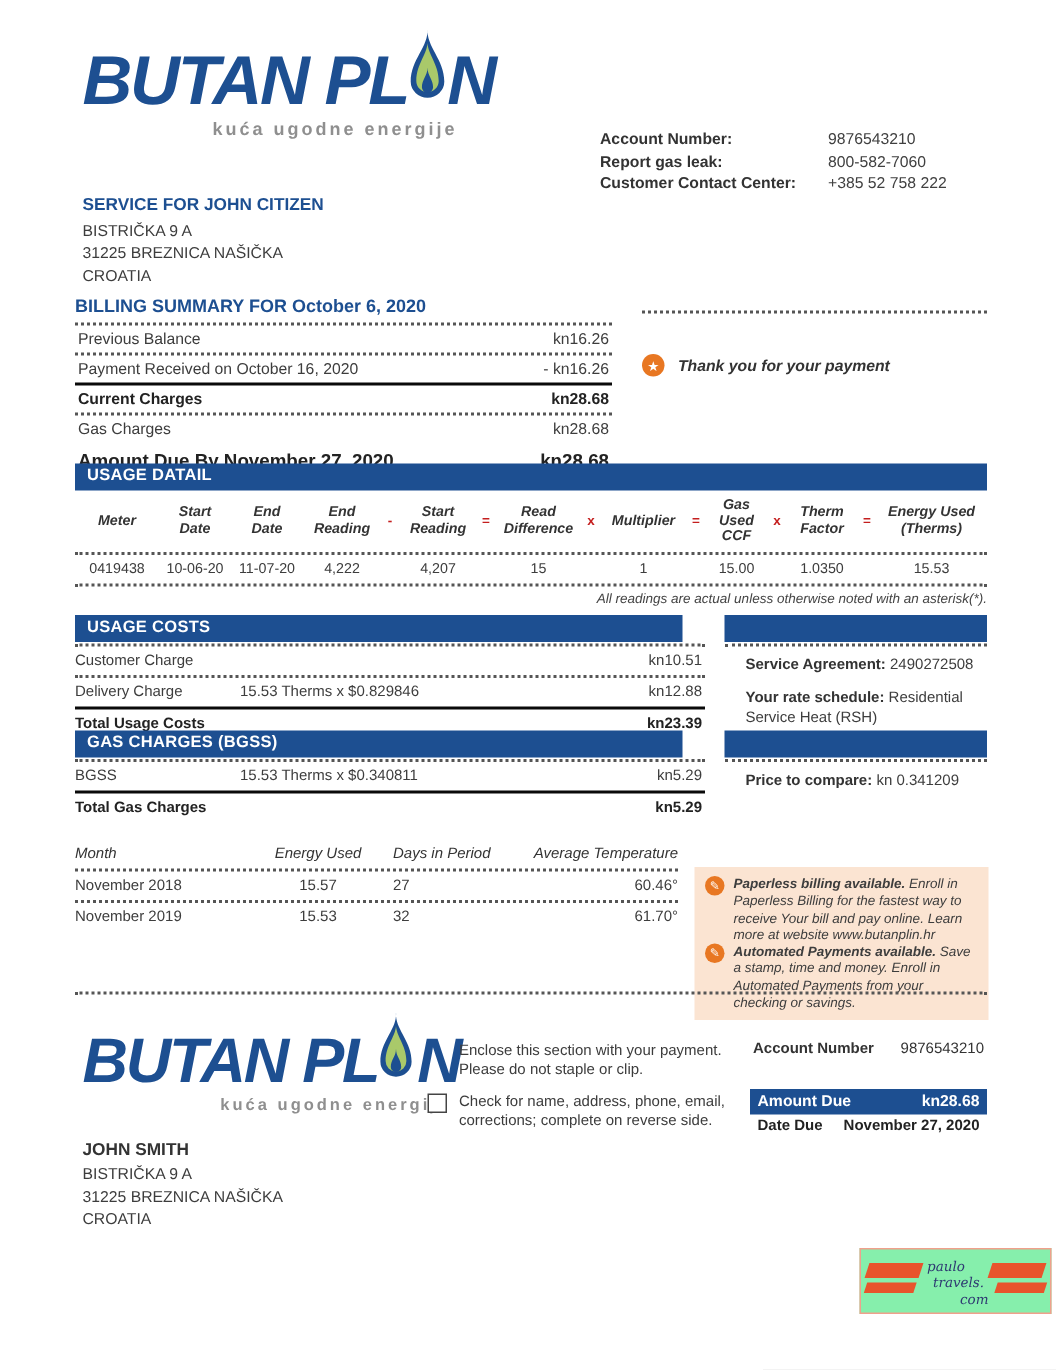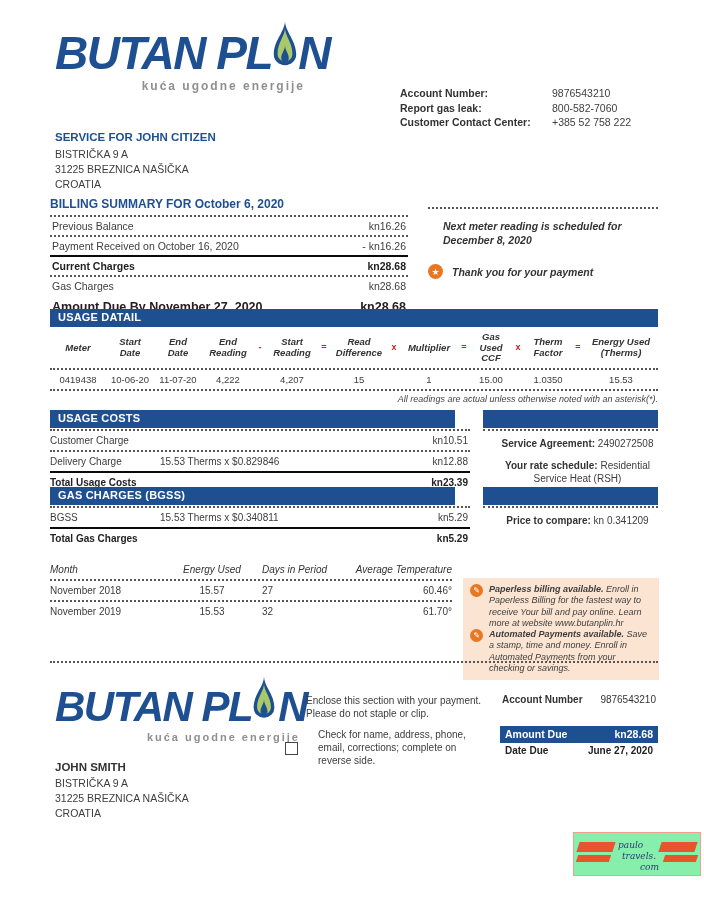--- a/index.html
+++ b/index.html
@@ -76,21 +76,21 @@
   .usage-costs { top:410px; }
   .gas-charges { top:487px; }
   .cols { display:flex; }
   .col-left { width:420px; }
   .col-left .bar { width:405px; }
   .col-right { margin-left:13px; flex:1; }
   .col-right .bar { width:100%; }
   .uc-row { display:grid; grid-template-columns:110px 1fr 72px; font-size:10px; color:#3d3d3d; padding:4px 2px 4px 0; }
   .uc-val { text-align:right; }
   .uc-total { font-weight:bold; color:#222; }
-  .rc-text { font-size:10px; line-height:13.5px; color:#3d3d3d; padding:6px 0 0 14px;text-align:center; }
+  .rc-text { font-size:10px; line-height:13.5px; color:#3d3d3d; padding:6px 0 0 14px; }
   .rc-item { margin-bottom:8px; }
   .rc-label { font-weight:bold; color:#333; }
   
   .usage-history { top:560px; height:112px; }
   .uh-table { width:402px; }
   .uh-grid { display:grid; grid-template-columns:112px 100px 90px 100px; font-size:10px; color:#3d3d3d; padding:4px 0; }
   .uh-h { font-style:italic; color:#333; }
   .c-month { text-align:left; }
   .c-energy { text-align:center; }
   .c-days { text-align:left; }
@@ -107,21 +107,21 @@
   .pencil-badge {
     position:absolute; left:-19px; top:0;
     width:13px; height:13px; border-radius:50%; background:#e87722; color:#fff;
     font-size:8px; font-style:normal; display:flex; align-items:center; justify-content:center;
   }
   
   .payer { position:absolute; left:55px; top:761px; }
   .payer-name { font-weight:bold; font-size:11.5px; color:#333; margin-bottom:3px; }
   .stub-mid { position:absolute; left:285px; top:694px; width:202px; font-size:10px; font-weight:normal; color:#3c3c3c; line-height:13px; }
   .enclose { margin-left:21px; margin-bottom:8px; }
-  .checkrow { display:flex; gap:20px;align-items:center; }
+  .checkrow { display:flex; gap:8px; }
   .checkbox { width:13px; height:13px; border:1.5px solid #444; background:#fff; margin-top:1px; flex:0 0 auto; }
   .stub-right { position:absolute; left:500px; top:694px; width:158px; font-size:10px; color:#333; }
   .acct-row { display:flex; justify-content:space-between; padding:0 2px; }
   .acct-label { font-weight:bold; }
   .due-bar {
     margin-top:21px; background:#1d4f91; color:#fff; display:flex; justify-content:space-between;
     padding:2px 5px 3px 5px; font-weight:bold; font-size:10.5px;
   }
   .date-row { display:flex; justify-content:space-between; padding:2px 5px 0 5px; font-weight:bold; color:#222; }
   
@@ -190,21 +190,20 @@
       <span>Gas Charges</span>
       <span>kn28.68</span>
     </div>
     <div class="bs-row bs-amount">
       <span>Amount Due By November 27, 2020</span>
       <span>kn28.68</span>
     </div>
   </div>
 
   <div class="meter-note">
-    <div class="mn-text">Next meter reading is scheduled for December 8, 2020</div>
     <div class="thanks">
       <span class="star-badge">★</span>
       <span class="mn-text" style="margin-left:0;">Thank you for your payment</span>
     </div>
   </div>
 
   <div class="section usage-detail">
     <div class="bar">USAGE DATAIL</div>
     <div class="ud-grid">
       <div class="ud-h">Meter</div>
@@ -385,21 +384,21 @@
     <div class="acct-row">
       <span class="acct-label">Account Number</span>
       <span>9876543210</span>
     </div>
     <div class="due-bar">
       <span>Amount Due</span>
       <span>kn28.68</span>
     </div>
     <div class="date-row">
       <span>Date Due</span>
-      <span>June 27, 2020</span>
+      <span>November 27, 2020</span>
     </div>
   </div>
 
   <div class="stamp">
     <div class="stripe s1"></div>
     <div class="stripe s2"></div>
     <div class="stripe s3"></div>
     <div class="stripe s4"></div>
     <div class="stamp-text st1">paulo</div>
     <div class="stamp-text st2">travels.</div>

